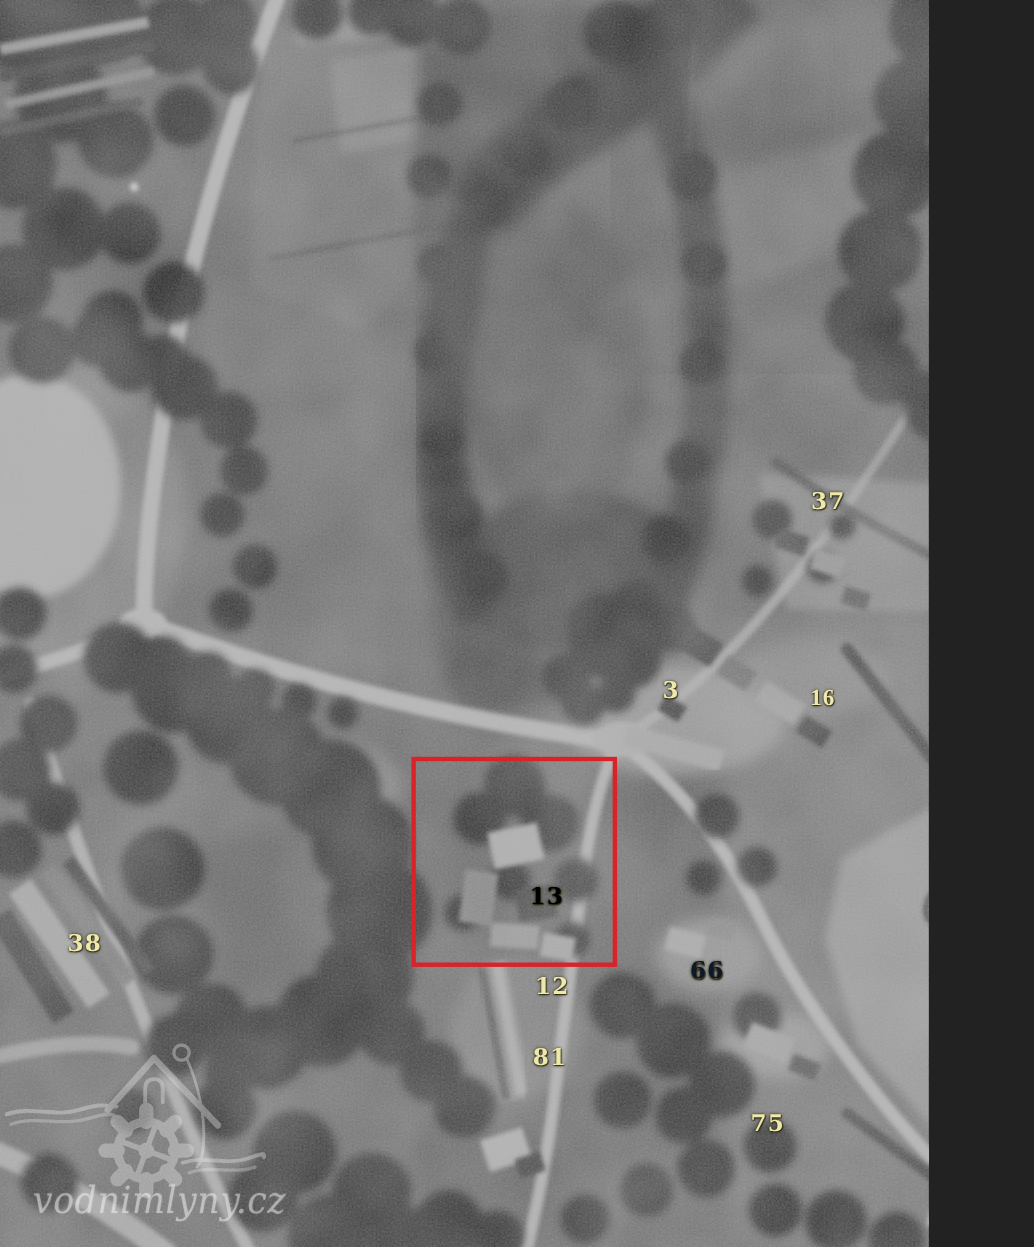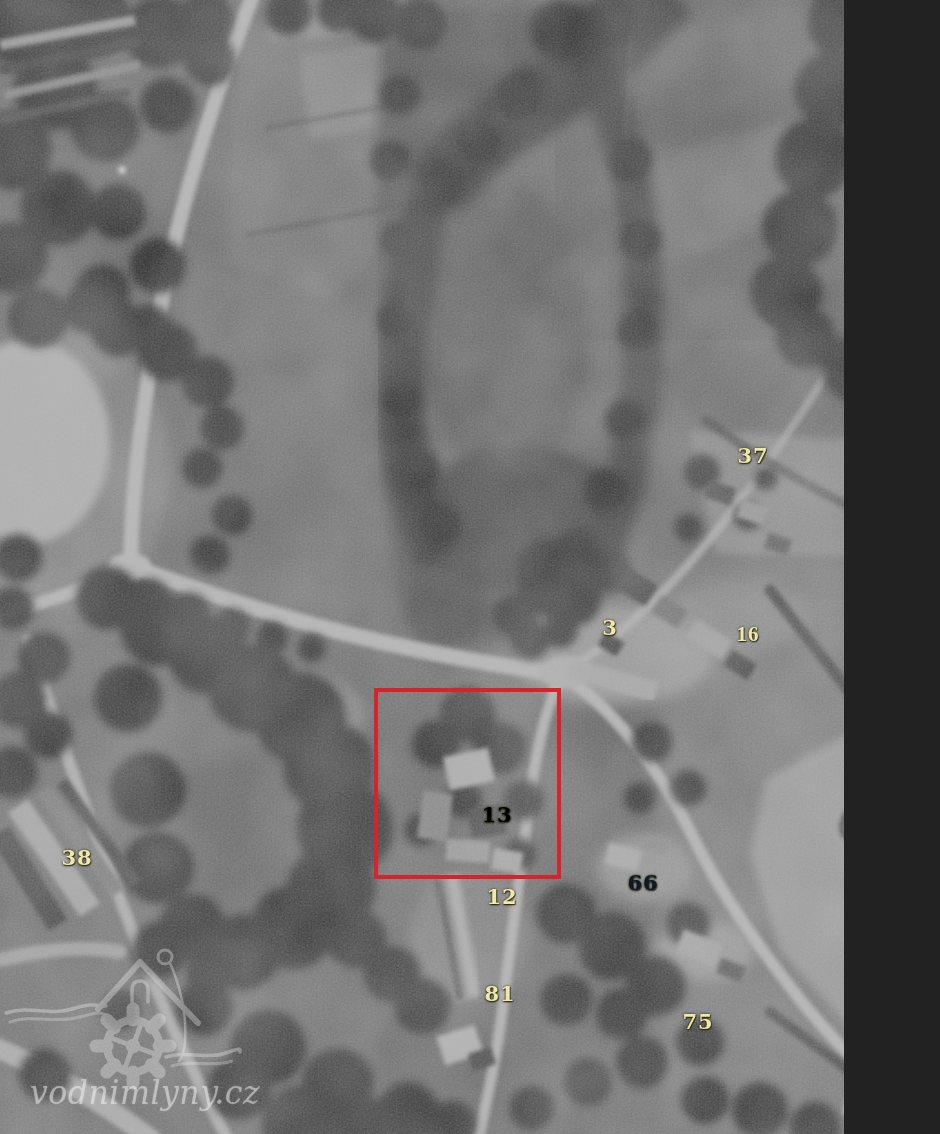--- a/index.html
+++ b/index.html
@@ -301,21 +301,21 @@
   <div class="highlight-box" style="left: 374px; top: 688px; width: 187px; height: 191px; border: 4px solid rgb(216, 35, 42);"></div>
 
   <div class="labels-layer">
       <div class="map-label" style="left: 753px; top: 455px; color: rgb(239, 232, 172);">37</div>
       <div class="map-label" style="left: 610px; top: 627px; color: rgb(239, 232, 172);">3</div>
       <div class="map-label" style="left: 748px; top: 634px; color: rgb(239, 232, 172); font-family: Liberation Serif, serif;">16</div>
       <div class="map-label" style="left: 497px; top: 814px; color: #000000;">13</div>
       <div class="map-label" style="left: 53px; top: 857px; color: rgb(239, 232, 172); margin-left: 24px;">38</div>
       <div class="map-label" style="left: 643px; top: 882px; color: #0f172a;">66</div>
       <div class="map-label" style="left: 502px; top: 896px; color: rgb(239, 232, 172);">12</div>
-      <div class="map-label" style="left: 500px; top: 961px; color: rgb(239, 232, 172); margin-top: 32px;">81</div>
+      <div class="map-label" style="left: 500px; top: 961px; color: rgb(239, 232, 172);">81</div>
       <div class="map-label" style="left: 698px; top: 1021px; color: rgb(239, 232, 172);">75</div>
     </div>
 
   <svg class="watermark" viewBox="0 0 940 1134" aria-hidden="true">
     <g stroke="#f2f2f2" fill="none" stroke-linecap="round" stroke-linejoin="round" opacity=".34" filter="url(#wb)">
       <path d="M 98,1009 L 140,962 L 198,1023" stroke-width="6"></path>
       <path d="M 132,1002 L 132,990 Q 132,981 140,981 Q 148,981 148,990 L 148,1002" stroke-width="3.5"></path>
       <circle cx="165" cy="957" r="7" stroke-width="3"></circle>
       <path d="M 170,963 C 180,985 187,1015 185,1042 C 184,1052 182,1058 179,1061" stroke-width="2.5"></path>
       <circle cx="133" cy="1046" r="26" stroke-width="8"></circle>

